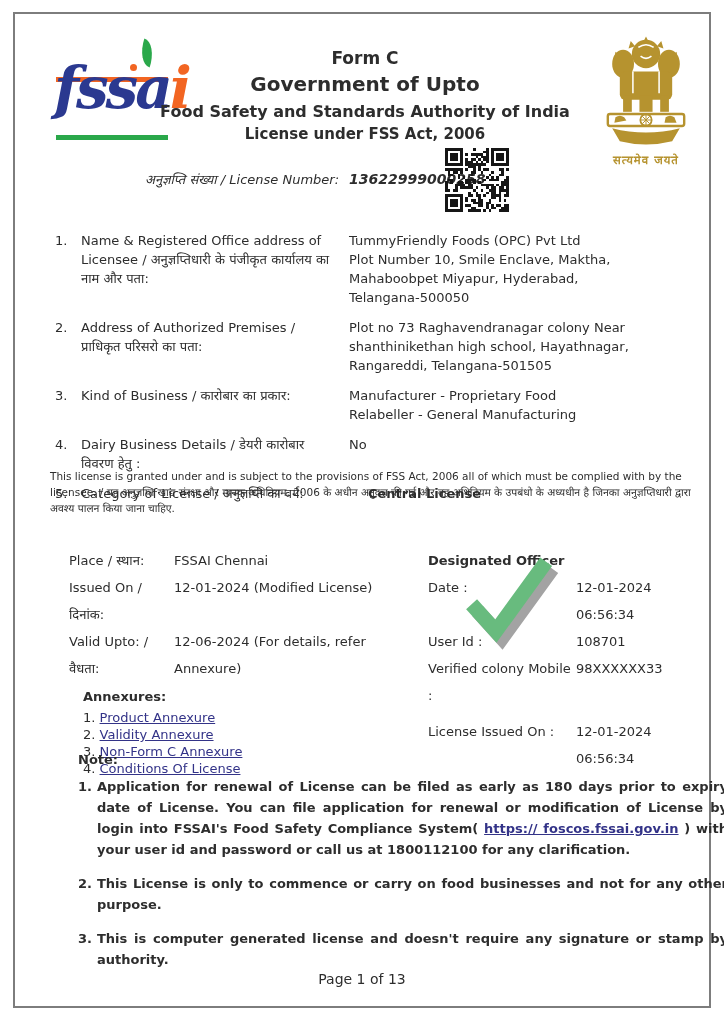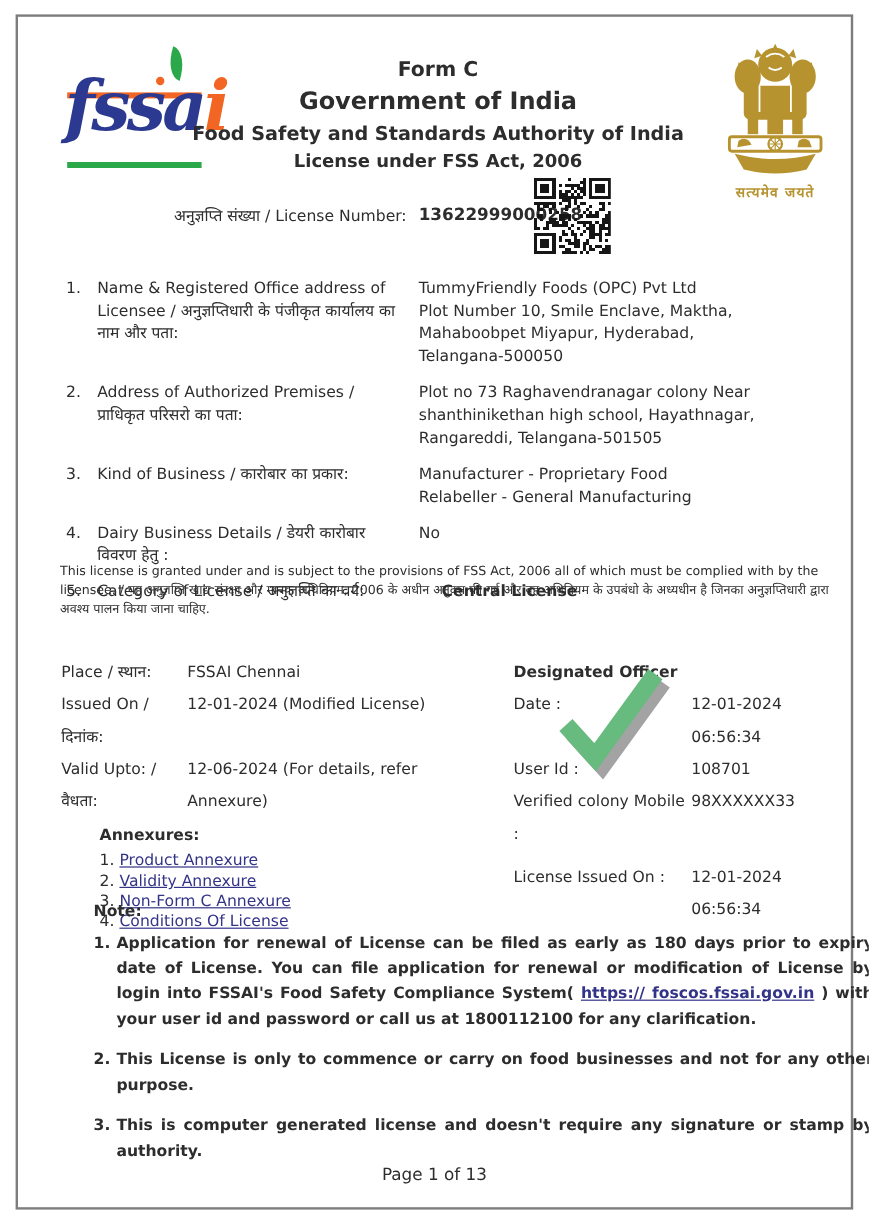--- a/index.html
+++ b/index.html
@@ -19,37 +19,37 @@
   .title-block { position:absolute; left:140px; top:48px; width:450px; text-align:center; font-weight:bold; color:#2d2d2d; }
   .t-form { font-size:17px; margin-bottom:4px; }
   .t-govt { font-size:20px; margin-bottom:6px; }
   .t-auth { font-size:16px; margin-bottom:4px; }
   .t-act  { font-size:15px; }
 
   .emblem { position:absolute; left:588px; top:30px; width:116px; text-align:center; }
   .emblem-motto { font-size:11.5px; font-weight:bold; color:#b6932f; letter-spacing:1px; margin-top:-2px; }
 
   
-  .license-row { position:absolute; left:145px; top:170px; display:flex; align-items:center; }
+  .license-row { position:absolute; left:145px; top:170px; display:flex; align-items:center;font-style:italic; }
   .license-label { font-size:13px; }
   .license-number { font-size:14px; font-weight:bold; margin-left:10px; }
   .qr { position:absolute; left:445px; top:148px; width:64px; height:64px; }
 
   
   .details { position:absolute; left:55px; top:231px; width:636px; display:grid; grid-template-columns:26px 268px 1fr; row-gap:11px; font-size:13px; line-height:19px; }
   .d-no { }
   .d-label { padding-right:14px; }
   .d-value { white-space:pre-line; }
   .d-value.bold { font-weight:bold;margin-left:19px; }
 
   
   .legal { position:absolute; left:50px; top:468px; width:642px; font-size:10.5px; line-height:16px; color:#2d2d2d; }
 
   
-  .issue { position:absolute; left:51px; top:547px; width:360px; font-size:13px; line-height:27px; }
+  .issue { position:absolute; left:69px; top:547px; width:360px; font-size:13px; line-height:27px; }
   .issue-row { display:flex; }
   .issue-label { width:105px; flex:0 0 105px; }
   .issue-value { }
 
   
   .officer { position:absolute; left:428px; top:547px; width:266px; font-size:13px; line-height:27px; }
   .officer-title { font-weight:bold; }
   .officer-row { display:flex; position:relative; z-index:2; }
   .officer-label { width:148px; flex:0 0 148px; }
   .officer-row.last { margin-top:9px; }
@@ -79,21 +79,21 @@
 <div class="fssai-logo">
   <div class="fssai-bar-top"></div>
   <div class="fssai-leaf"></div>
   <div class="fssai-dot"></div>
   <div class="fssai-word"><span>fssa</span><span class="accent">i</span></div>
   <div class="fssai-bar-bottom"></div>
 </div>
 
 <div class="title-block">
   <div class="t-form">Form C</div>
-  <div class="t-govt">Government of India</div>
+  <div class="t-govt">Government of Upto</div>
   <div class="t-auth">Food Safety and Standards Authority of India</div>
   <div class="t-act">License under FSS Act, 2006</div>
 </div>
 
 <div class="emblem">
   <svg viewBox="0 0 100 110" width="112" height="120">
     <g fill="#b6932f">
       <circle cx="50" cy="22" r="13"></circle>
       <ellipse cx="29" cy="31" rx="10" ry="13"></ellipse>
       <ellipse cx="71" cy="31" rx="10" ry="13"></ellipse>

